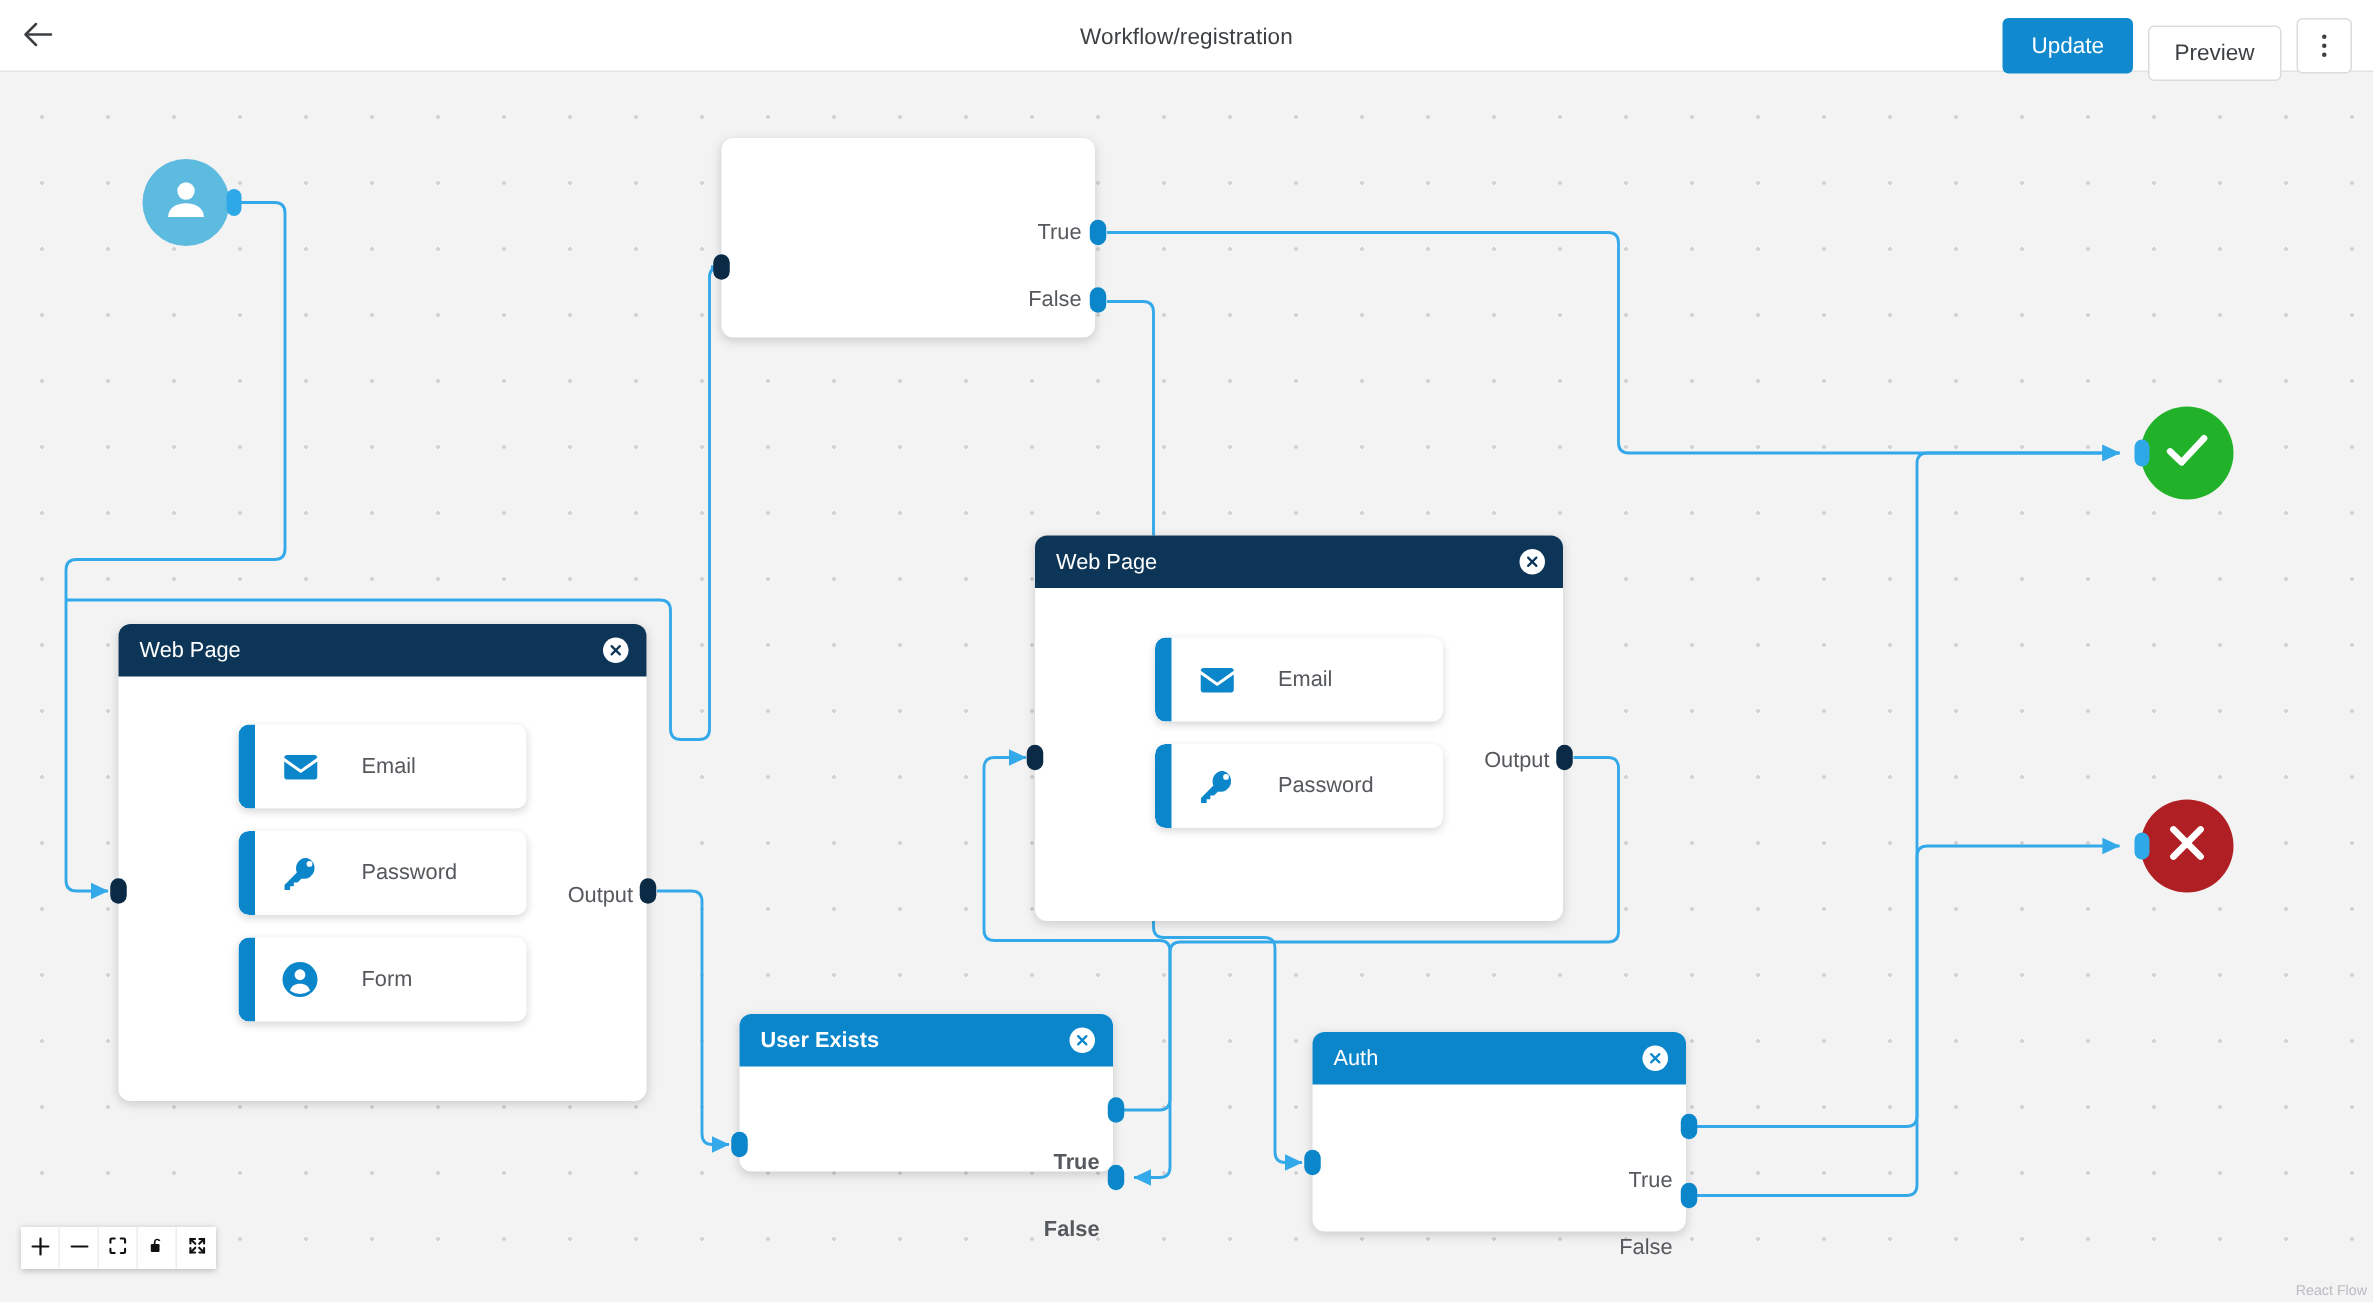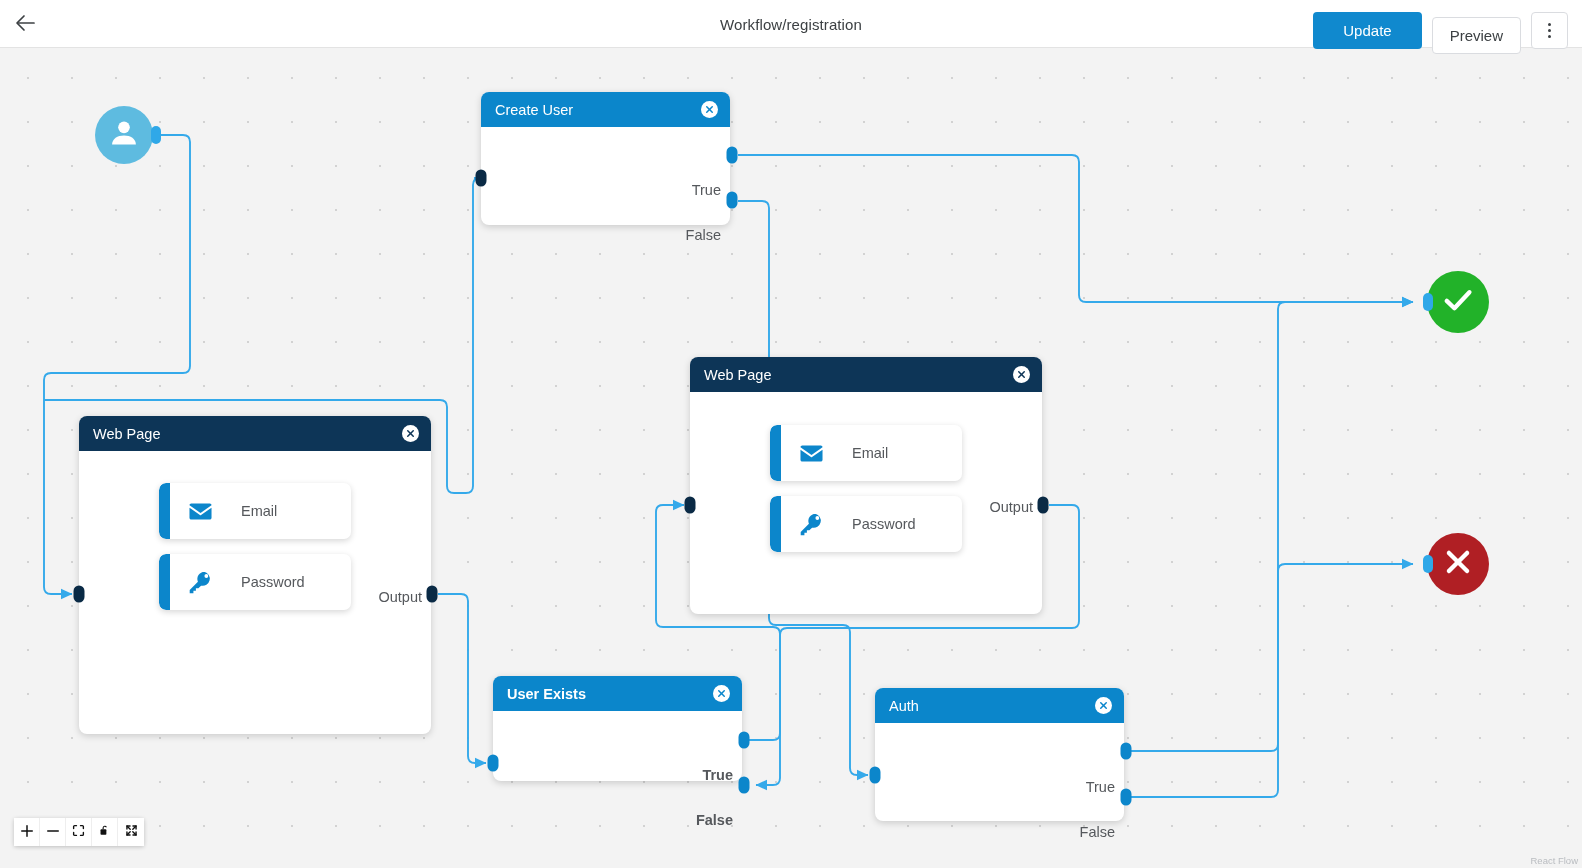--- a/index.html
+++ b/index.html
@@ -32,21 +32,21 @@
     width: 1582px; height: 48px;
     display: flex; align-items: center; justify-content: center;
     font-size: 15px; color: #3c4043; letter-spacing: .1px;
     pointer-events: none;
   }
   .topbar-actions {
     position: absolute; right: 14px; top: 6px;
     display: flex; align-items: center; gap: 10px;
   }
   .btn-update {
-    height: 37px; padding: 0 30px;
+    height: 37px; padding: 0 19px;
     background: #1089ce; color: #ffffff;
     border: none; border-radius: 4px;
     font-size: 15px; font-family: inherit;
     cursor: pointer;
     display: flex; align-items: center; justify-content: center;
   }
   .btn-preview {
     height: 37px; padding: 0 17px;
     background: #ffffff; color: #3c4043;
     border: 1px solid #dadce0; border-radius: 4px;
@@ -246,29 +246,20 @@
     <span>
       <svg width="34" height="34" viewBox="0 0 24 24" fill="#ffffff">
         <circle cx="12" cy="8" r="4.1"></circle>
         <path d="M3.6 20.2c0-4.1 3.8-6.4 8.4-6.4s8.4 2.3 8.4 6.4z"></path>
       </svg>
     </span>
   </div>
   <span class="port light" style="left:156px; top:87px;"></span>
 
   <div class="node" style="left:481px; top:44px; width:249px; height:133px;">
-    <div class="node-head blue">
-      <span class="node-title">Create User</span>
-      <span class="node-close">
-        <svg width="11" height="11" viewBox="0 0 12 12" stroke="#0b86cb" stroke-width="1.6" stroke-linecap="round">
-          <line x1="3" y1="3" x2="9" y2="9"></line>
-            <line x1="9" y1="3" x2="3" y2="9"></line>
-        </svg>
-      </span>
-    </div>
     <div class="node-body" style="height:98px;">
       <span class="hlabel" style="left:240px; top:63px;">True</span>
       <span class="hlabel" style="left:240px; top:108px;">False</span>
     </div>
   </div>
   <span class="port tgt" style="left:481px; top:130px;"></span>
   <span class="port src" style="left:732px; top:107px;"></span>
   <span class="port src" style="left:732px; top:152px;"></span>
 
   <div class="node" style="left:79px; top:368px; width:352px; height:318px;">
@@ -293,20 +284,31 @@
         <span class="field-label">Email</span>
       </div>
       <div class="field">
         <span class="field-stripe"></span>
         <span class="field-icon">
           <svg width="27" height="27" viewBox="0 0 24 24" fill="#0c86cb">
             <path d="M15.5 2.5a6.3 6.3 0 0 0-5.8 8.8L2.4 18.6v3h3.3v-2.2h2.2v-2.2h2.2l2.4-2.4a6.3 6.3 0 1 0 2.9-12.3zm1.7 5.4a1.7 1.7 0 1 1 0-3.4 1.7 1.7 0 0 1 0 3.4z"></path>
           </svg>
         </span>
         <span class="field-label">Password</span>
+      </div>
+      <div class="field">
+        <span class="field-stripe"></span>
+        <span class="field-icon">
+          <svg width="28" height="28" viewBox="0 0 24 24" fill="#0c86cb">
+            <circle cx="12" cy="12" r="10"></circle>
+            <circle cx="12" cy="9.3" r="3.1" fill="#ffffff"></circle>
+            <path d="M6.3 18.4c.5-2.6 2.9-4 5.7-4s5.2 1.4 5.7 4a9.8 9.8 0 0 1-11.4 0z" fill="#ffffff"></path>
+          </svg>
+        </span>
+        <span class="field-label">Form</span>
       </div>
       <span class="hlabel" style="left:343px; top:146px;">Output</span>
     </div>
   </div>
   <span class="port tgt" style="left:79px; top:546px;"></span>
   <span class="port tgt" style="left:432px; top:546px;"></span>
 
   <div class="node" style="left:690px; top:309px; width:352px; height:257px;">
     <div class="node-head navy">
       <span class="node-title">Web Page</span>

